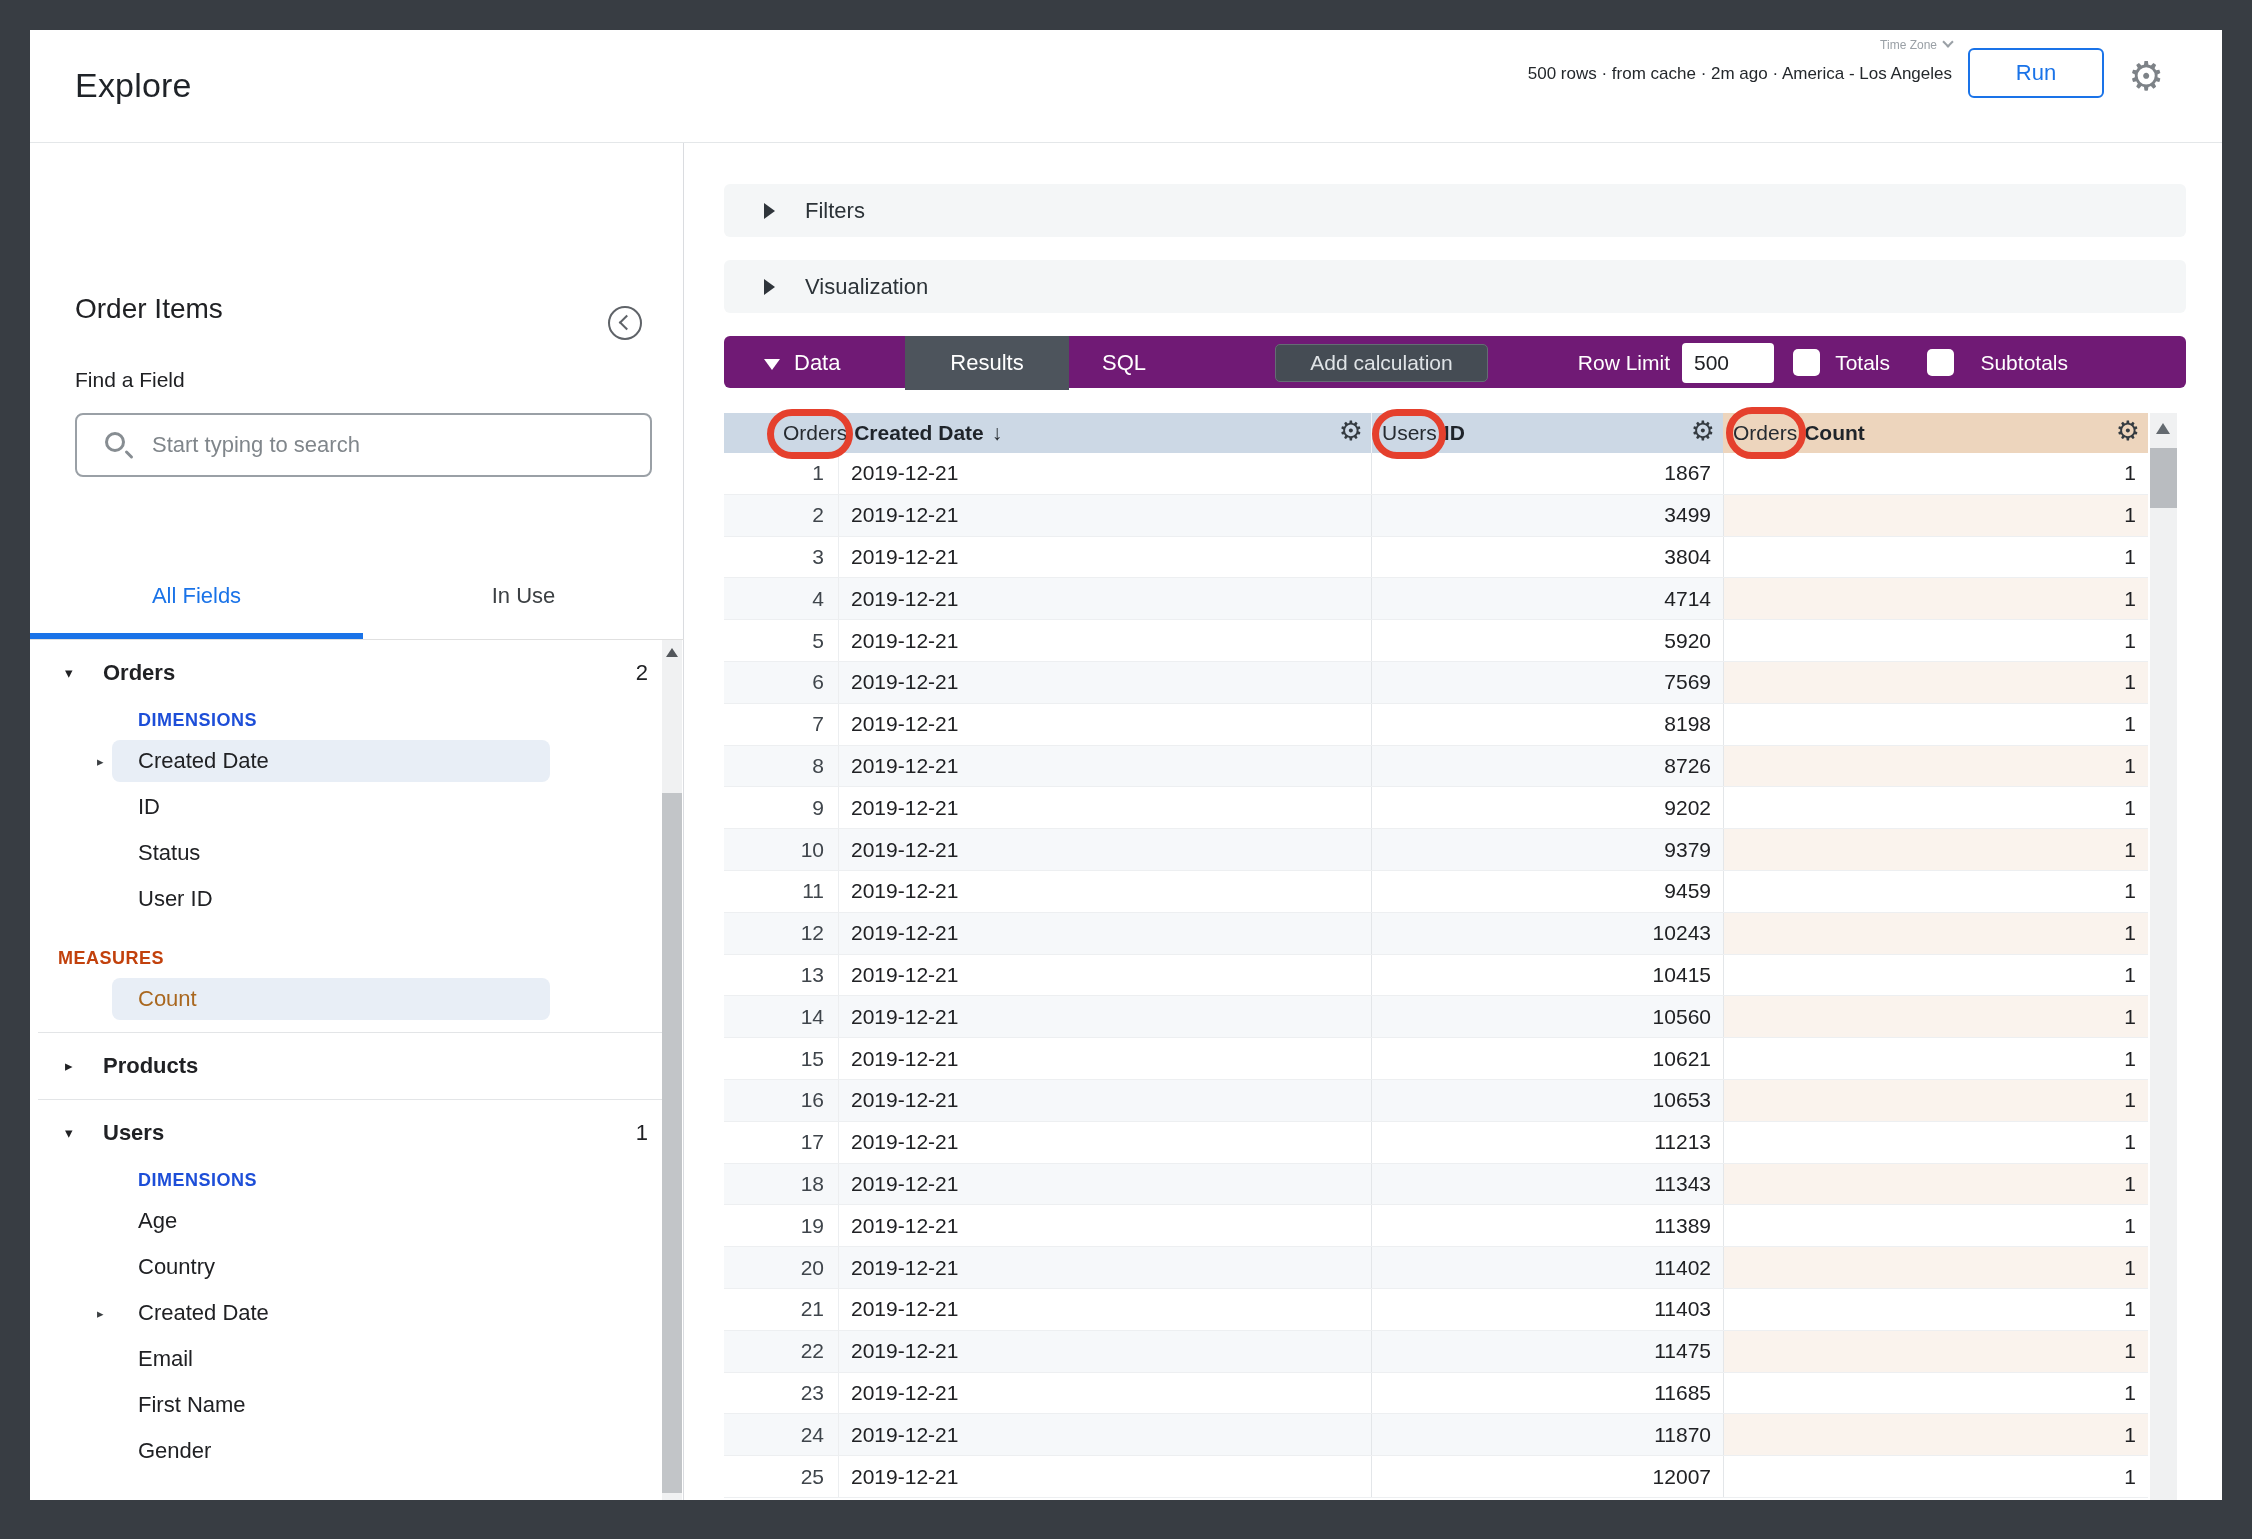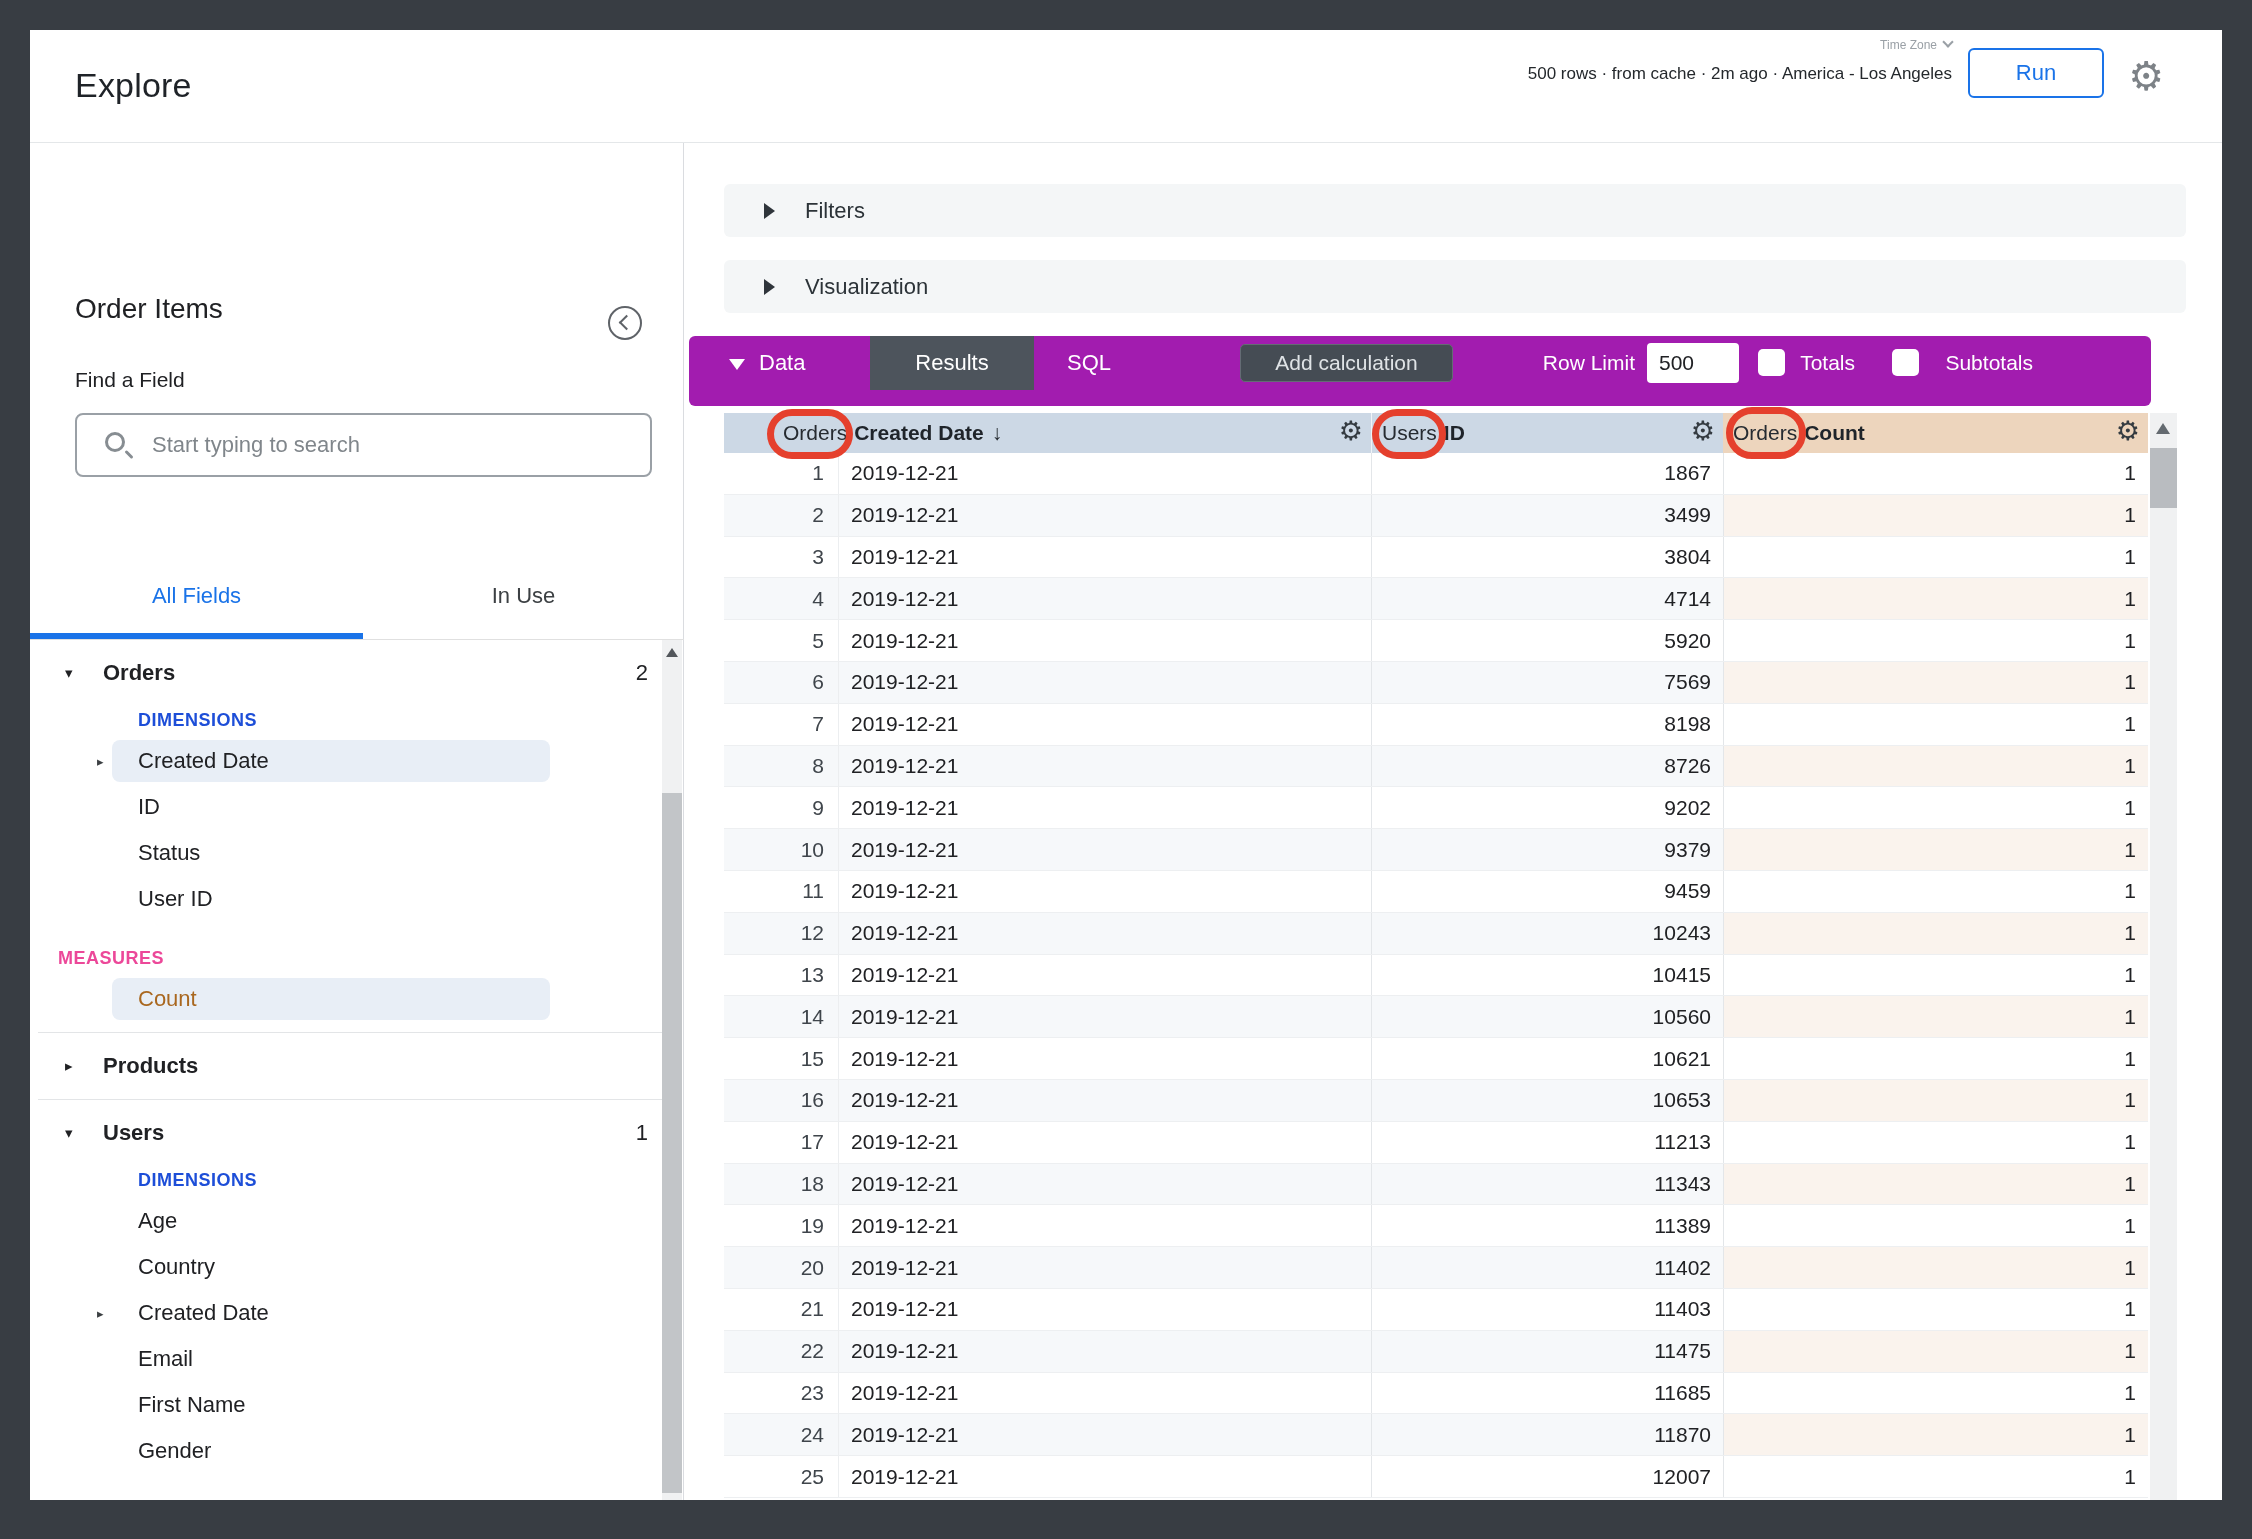--- a/index.html
+++ b/index.html
@@ -35,40 +35,40 @@
   .sb-list { position:absolute; left:0; top:497px; width:654px; height:860px; overflow:hidden; padding-top:10px; }
   .sb-row { position:relative; display:flex; align-items:center; }
   .sb-group { height:46px; cursor:pointer; }
   .sb-group.gap { margin-top:8px; }
   .g-caret { position:absolute; left:35px; font-size:15px; color:#202124; }
   .g-label { margin-left:73px; font-size:22px; font-weight:700; color:#202124; }
   .g-count { position:absolute; right:36px; font-size:22px; color:#202124; }
   .sb-section { height:36px; margin-top:6px; }
   .sb-section.big-gap { margin-top:18px; }
   .s-label { margin-left:108px; font-size:18px; font-weight:700; color:#1d4ed8; letter-spacing:.5px; }
-  .s-label.measures { color:#ec4899;margin-left:28px; }
+  .s-label.measures { color:#c2410c;margin-left:28px; }
   .sb-field { height:46px; cursor:pointer; }
   .f-pill { position:absolute; left:82px; right:134px; top:2px; bottom:2px; border-radius:8px; background:transparent; }
   .sb-field.selected .f-pill { background:#e8eef6; }
   .f-caret { position:absolute; left:67px; font-size:13px; color:#3c4043; z-index:1; }
   .f-label { margin-left:108px; font-size:22px; color:#202124; z-index:1; }
   .sb-field.measure .f-label { color:#a9671f; font-weight:500; }
   .sb-divider { border-top:1px solid #e3e5e7; margin:10px 8px 10px 8px; }
   .sb-scroll { position:absolute; left:632px; top:497px; width:20px; height:860px; background:#f0f1f2; }
   .sb-scroll .arrow-up { position:absolute; left:4px; top:8px; width:0; height:0; border-left:6px solid transparent; border-right:6px solid transparent; border-bottom:9px solid #53575c; }
   .sb-thumb { position:absolute; left:0; top:153px; width:20px; height:700px; background:#c2c5c8; cursor:pointer; }
 
   
   .panel { position:absolute; left:694px; width:1462px; height:53px; background:#f4f6f7; border-radius:6px; display:flex; align-items:center; cursor:pointer; }
   .panel-filters { top:154px; }
   .panel-viz { top:230px; }
   .tri-right { width:0; height:0; border-top:8px solid transparent; border-bottom:8px solid transparent; border-left:11px solid #2f353b; margin-left:40px; }
   .panel-label { margin-left:30px; font-size:22px; font-weight:500; color:#2c3338; }
 
-  .data-bar { position:absolute; left:659px; top:306px; width:1462px; height:70px; background:#a21caf; border-radius:6px; }
+  .data-bar { position:absolute; left:694px; top:306px; width:1462px; height:52px; background:#701a75; border-radius:6px; }
   .tri-down { position:absolute; left:40px; top:23px; width:0; height:0; border-left:8px solid transparent; border-right:8px solid transparent; border-top:11px solid #fff; }
   .data-label { position:absolute; left:70px; top:14px; font-size:22px; font-weight:500; color:#fff; }
   .tab-results { position:absolute; left:181px; top:0; width:164px; height:54px; background:#4d545c; display:flex; align-items:center; justify-content:center; font-size:22px; font-weight:400; color:#fff; cursor:pointer; }
   .tab-sql { position:absolute; left:345px; top:0; width:110px; height:54px; display:flex; align-items:center; justify-content:center; font-size:22px; color:#fff; cursor:pointer; }
   .add-calc { position:absolute; left:551px; top:8px; width:213px; height:38px; background:#454c54; border:1px solid #646c74; border-radius:5px; color:#dfe3e6; font-size:21px; display:flex; align-items:center; justify-content:center; cursor:pointer; }
   .row-limit-label { position:absolute; right:516px; top:15px; font-size:21px; color:#fff; }
   .row-limit-input { position:absolute; right:412px; top:7px; width:92px; height:40px; border-radius:4px; border:none; background:#fff; font-size:21px; color:#202124; padding-left:12px; font-family:"Liberation Sans",sans-serif; }
   .cb { position:absolute; top:13px; width:27px; height:27px; background:#fff; border-radius:5px; cursor:pointer; }
   .cb-totals { right:366px; }
   .cb-subtotals { right:232px; }

